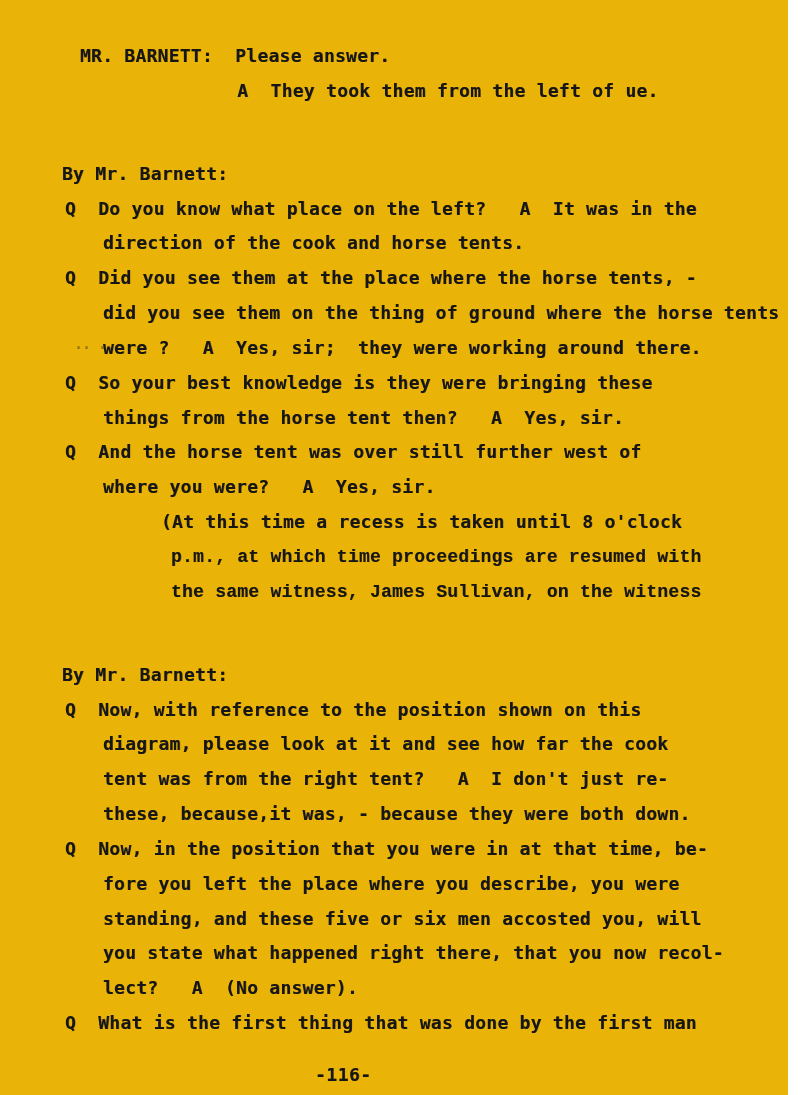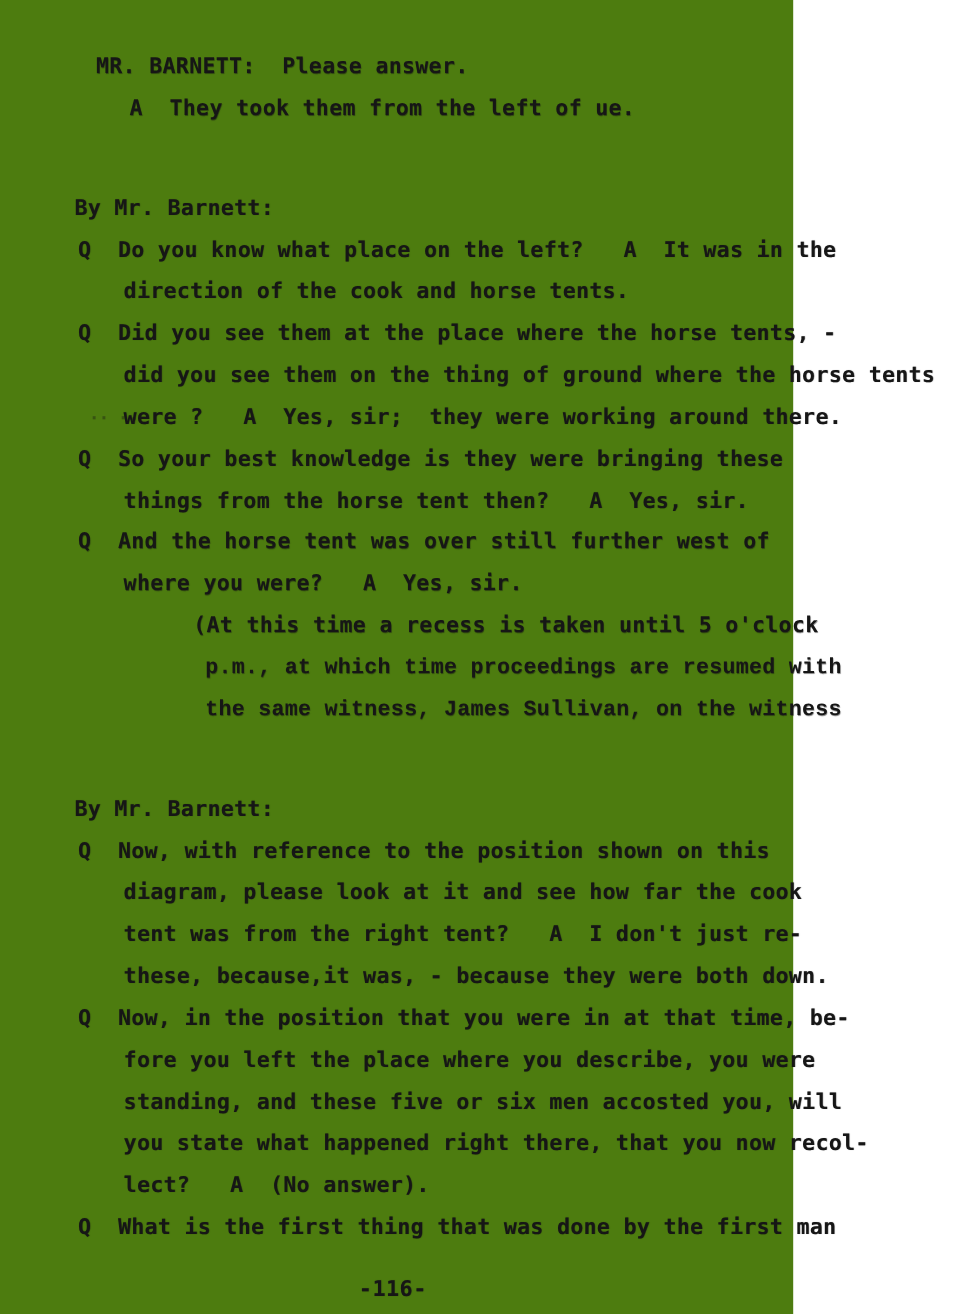--- a/index.html
+++ b/index.html
@@ -7,59 +7,59 @@
     padding: 0;
     background: #ffffff;
   }
   body {
     width: 800px;
     height: 1095px;
     overflow: hidden;
   }
   .page {
     position: relative;
-    width: 661px;
+    width: 788px;
     height: 1095px;
-    background: #4d7c0f;
+    background: #eab308;
     font-family: "DejaVu Sans Mono", "Liberation Mono", monospace;
     font-weight: 700;
     color: #161616;
   }
   .lines {
     padding-top: 39px;
     padding-left: 62px;
   }
   .line {
     position: relative;
     height: 34.85px;
     line-height: 34.85px;
     font-size: 18px;
     letter-spacing: 0.25px;
     white-space: pre;
     text-shadow: 0.4px 0.4px 0.6px rgba(20,20,20,0.5);
   }
   .l-speaker    { padding-left: 18px; }
-  .l-answer     { padding-left: 46px; }
+  .l-answer     { padding-left: 46px; text-align: center; }
   .l-by         { padding-left: 0; margin-top: 48px; }
   .l-q          { padding-left: 3px; }
   .l-cont       { padding-left: 41px; }
   .l-paren-open { padding-left: 99px; }
   .l-paren      { padding-left: 109px; font-family: Liberation Mono, monospace; }
   .smudge {
     position: absolute;
     left: 12px;
     top: 0;
     opacity: 0.38;
     letter-spacing: -1px;
     font-size: 15px;
     text-shadow: none;
   }
   .pagenum {
     position: absolute;
-    left: 299px;
+    left: 315px;
     top: 1060px;
     height: 30px;
     line-height: 30px;
     font-size: 18px;
     letter-spacing: 0.5px;
     white-space: pre;
     text-shadow: 0.4px 0.4px 0.6px rgba(20,20,20,0.5);
   }
 </style>
 </head>
@@ -72,21 +72,21 @@
       <div class="line l-by">By Mr. Barnett:</div>
       <div class="line l-q">Q  Do you know what place on the left?   A  It was in the</div>
       <div class="line l-cont">direction of the cook and horse tents.</div>
       <div class="line l-q">Q  Did you see them at the place where the horse tents, -</div>
       <div class="line l-cont">did you see them on the thing of ground where the horse tents</div>
       <div class="line l-cont"><span class="smudge">·· ·-</span>were ?   A  Yes, sir;  they were working around there.</div>
       <div class="line l-q">Q  So your best knowledge is they were bringing these</div>
       <div class="line l-cont">things from the horse tent then?   A  Yes, sir.</div>
       <div class="line l-q">Q  And the horse tent was over still further west of</div>
       <div class="line l-cont">where you were?   A  Yes, sir.</div>
-      <div class="line l-paren-open">(At this time a recess is taken until 5 o'clock</div>
+      <div class="line l-paren-open">(At this time a recess is taken until 8 o'clock</div>
       <div class="line l-paren">p.m., at which time proceedings are resumed with</div>
       <div class="line l-paren">the same witness, James Sullivan, on the witness</div>
       <div class="line l-by">By Mr. Barnett:</div>
       <div class="line l-q">Q  Now, with reference to the position shown on this</div>
       <div class="line l-cont">diagram, please look at it and see how far the cook</div>
       <div class="line l-cont">tent was from the right tent?   A  I don't just re-</div>
       <div class="line l-cont">these, because,it was, - because they were both down.</div>
       <div class="line l-q">Q  Now, in the position that you were in at that time, be-</div>
       <div class="line l-cont">fore you left the place where you describe, you were</div>
       <div class="line l-cont">standing, and these five or six men accosted you, will</div>

